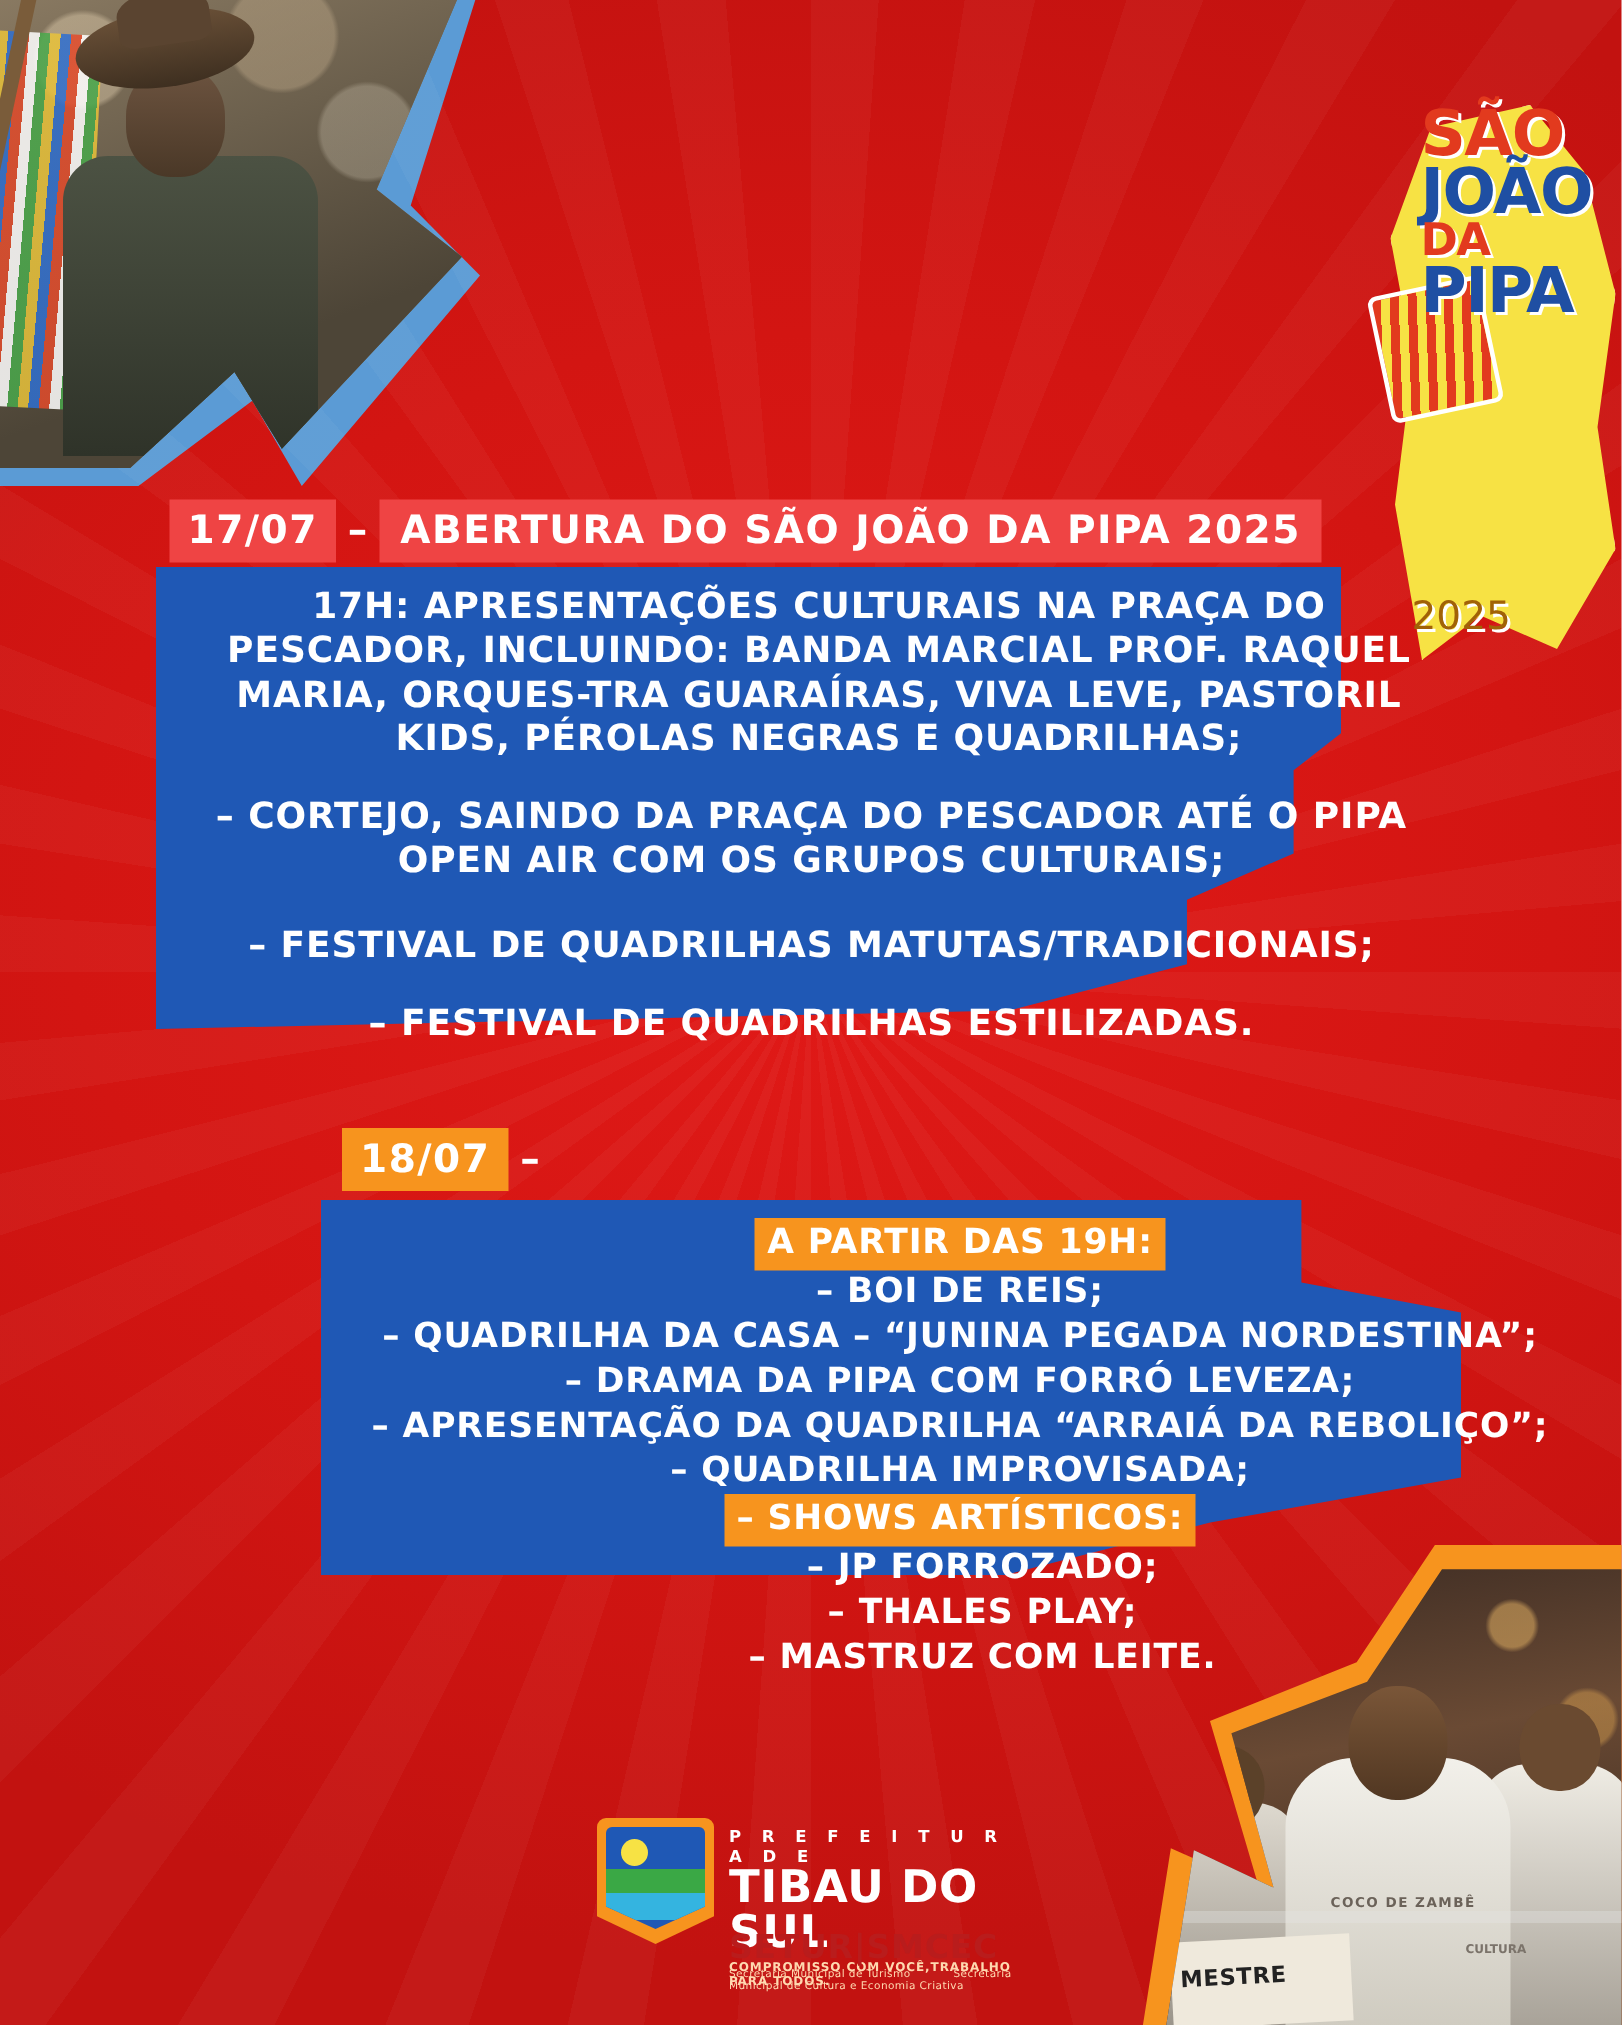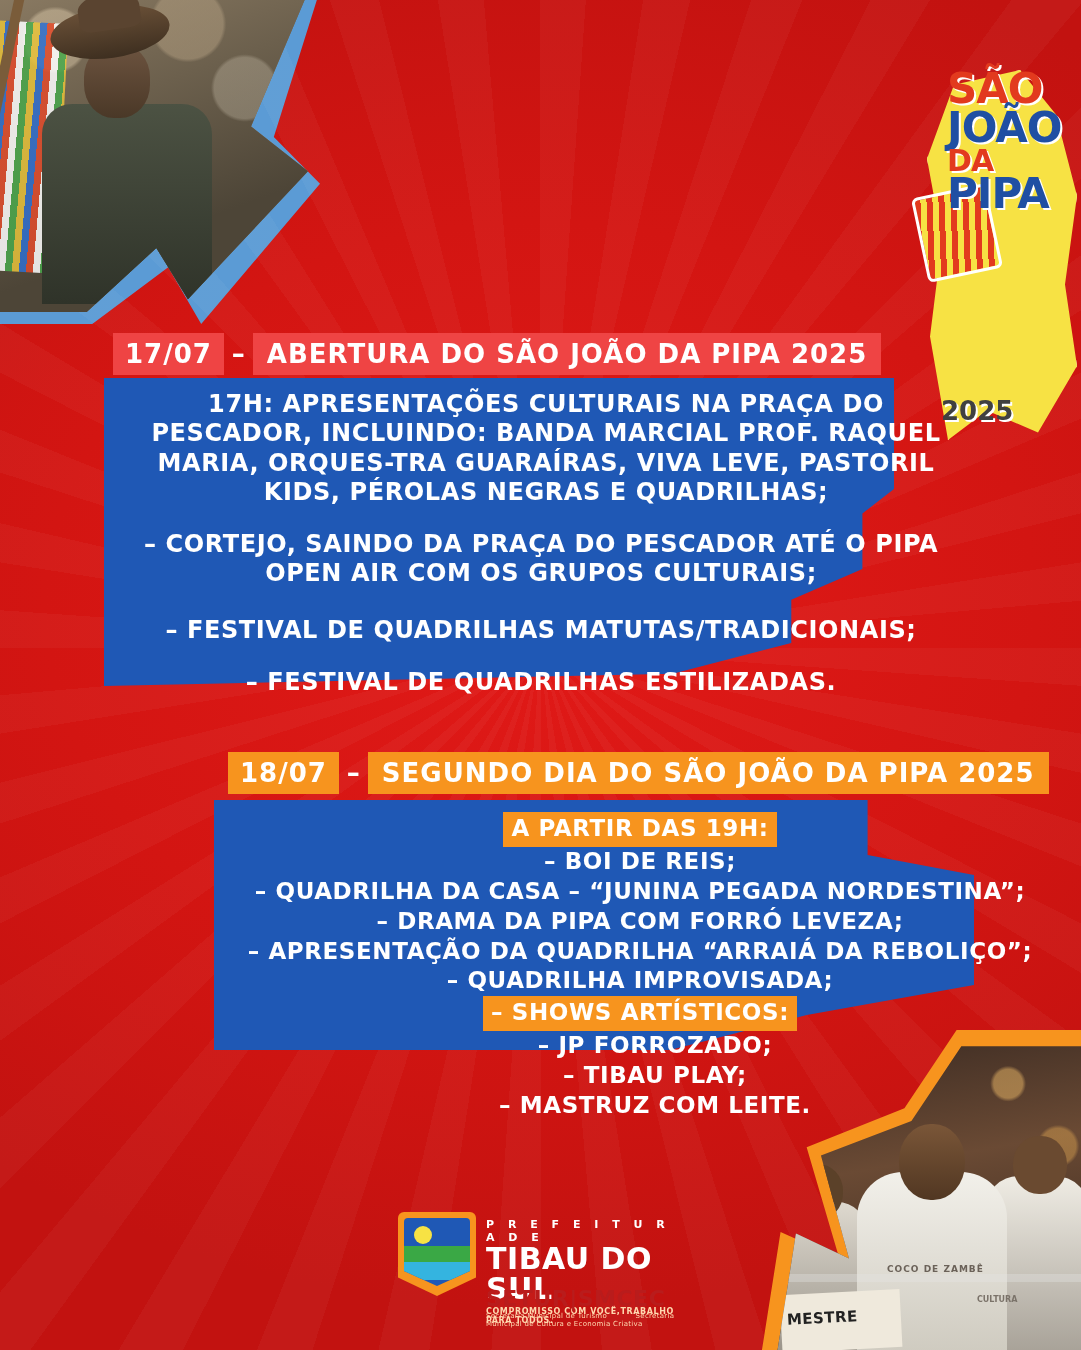--- a/index.html
+++ b/index.html
@@ -99,21 +99,21 @@
     -webkit-clip-path:polygon(18% 4%,62% 0,86% 12%,100% 34%,92% 58%,100% 80%,74% 98%,40% 92%,14% 100%,2% 72%,10% 46%,0 24%);
     clip-path:polygon(18% 4%,62% 0,86% 12%,100% 34%,92% 58%,100% 80%,74% 98%,40% 92%,14% 100%,2% 72%,10% 46%,0 24%);
     box-shadow:0 0 0 6px #ffffff;}
   .sj-text{position:absolute;left:8px;top:0;right:4px;color:#e23a1e;font-weight:bold;
     font-family:"DejaVu Sans",sans-serif;font-size:42px;line-height:.92;letter-spacing:-1px;
     text-shadow:2px 2px 0 #ffffff;margin-left:12px;}
   .sj-l1{color:#e23a1e}
   .sj-l2{color:#1f4fa3}
   .sj-l3{color:#e23a1e;font-size:30px}
   .sj-l4{color:#1f4fa3}
-  .sj-yr{position:absolute;left:14px;bottom:14px;color:#404040;font-size:26px;font-weight:bold;text-shadow:2px 2px 0 #fff;}
+  .sj-yr{position:absolute;left:14px;bottom:14px;color:#a16207;font-size:26px;font-weight:normal;text-shadow:2px 2px 0 #fff;}
   .sj-acc{position:absolute;left:-8px;top:120px;width:70px;height:80px;
     background:repeating-linear-gradient(100deg,#e23a1e 0 6px,#f7e244 6px 12px);
     transform:rotate(-12deg);border:3px solid #fff;border-radius:6px;}
 
   
   .content{position:absolute;left:0;top:0;width:1081px;height:1350px;}
   .date-blue{background:#ef4444;}
   .date-orange{background:#f7941e;}
 
   .head-row{position:absolute;display:flex;align-items:stretch;}
@@ -203,35 +203,34 @@
   <div class="blob1"></div>
 
   <div class="txt p1">17H: APRESENTAÇÕES CULTURAIS NA PRAÇA DO PESCADOR, INCLUINDO: BANDA MARCIAL PROF. RAQUEL MARIA, ORQUES-TRA GUARAÍRAS, VIVA LEVE, PASTORIL KIDS, PÉROLAS NEGRAS E QUADRILHAS;</div>
   <div class="txt b1">– CORTEJO, SAINDO DA PRAÇA DO PESCADOR ATÉ O PIPA OPEN AIR COM OS GRUPOS CULTURAIS;</div>
   <div class="txt b2">– FESTIVAL DE QUADRILHAS MATUTAS/TRADICIONAIS;</div>
   <div class="txt b3">– FESTIVAL DE QUADRILHAS ESTILIZADAS.</div>
 
   <div class="head-row" style="left:228px;top:752px;">
     <div class="dt date-orange">18/07</div>
     <div class="dash">–</div>
-    <div class="tt date-orange">SEGUNDO DIA DO SÃO JOÃO DA PIPA 2025</div>
   </div>
 
   <div class="blob2"></div>
 
   <div class="txt d2list">
     <div><span class="mark-orange">A PARTIR DAS 19H:</span></div>
     <div>– BOI DE REIS;</div>
     <div>– QUADRILHA DA CASA – “JUNINA PEGADA NORDESTINA”;</div>
     <div>– DRAMA DA PIPA COM FORRÓ LEVEZA;</div>
     <div>– APRESENTAÇÃO DA QUADRILHA “ARRAIÁ DA REBOLIÇO”;</div>
     <div>– QUADRILHA IMPROVISADA;</div>
     <div><span class="mark-orange">– SHOWS ARTÍSTICOS:</span></div>
     <div class="sub">– JP FORROZADO;</div>
-    <div class="sub">– TIBAU PLAY;</div>
+    <div class="sub">– THALES PLAY;</div>
     <div class="sub">– MASTRUZ COM LEITE.</div>
   </div>
 </div>
 
 <div class="br-wrap">
   <div class="br-orange"></div>
   <div class="br-photo">
     <div class="lights"></div>
     <div class="rail2"></div>
     <div class="p2"></div>

